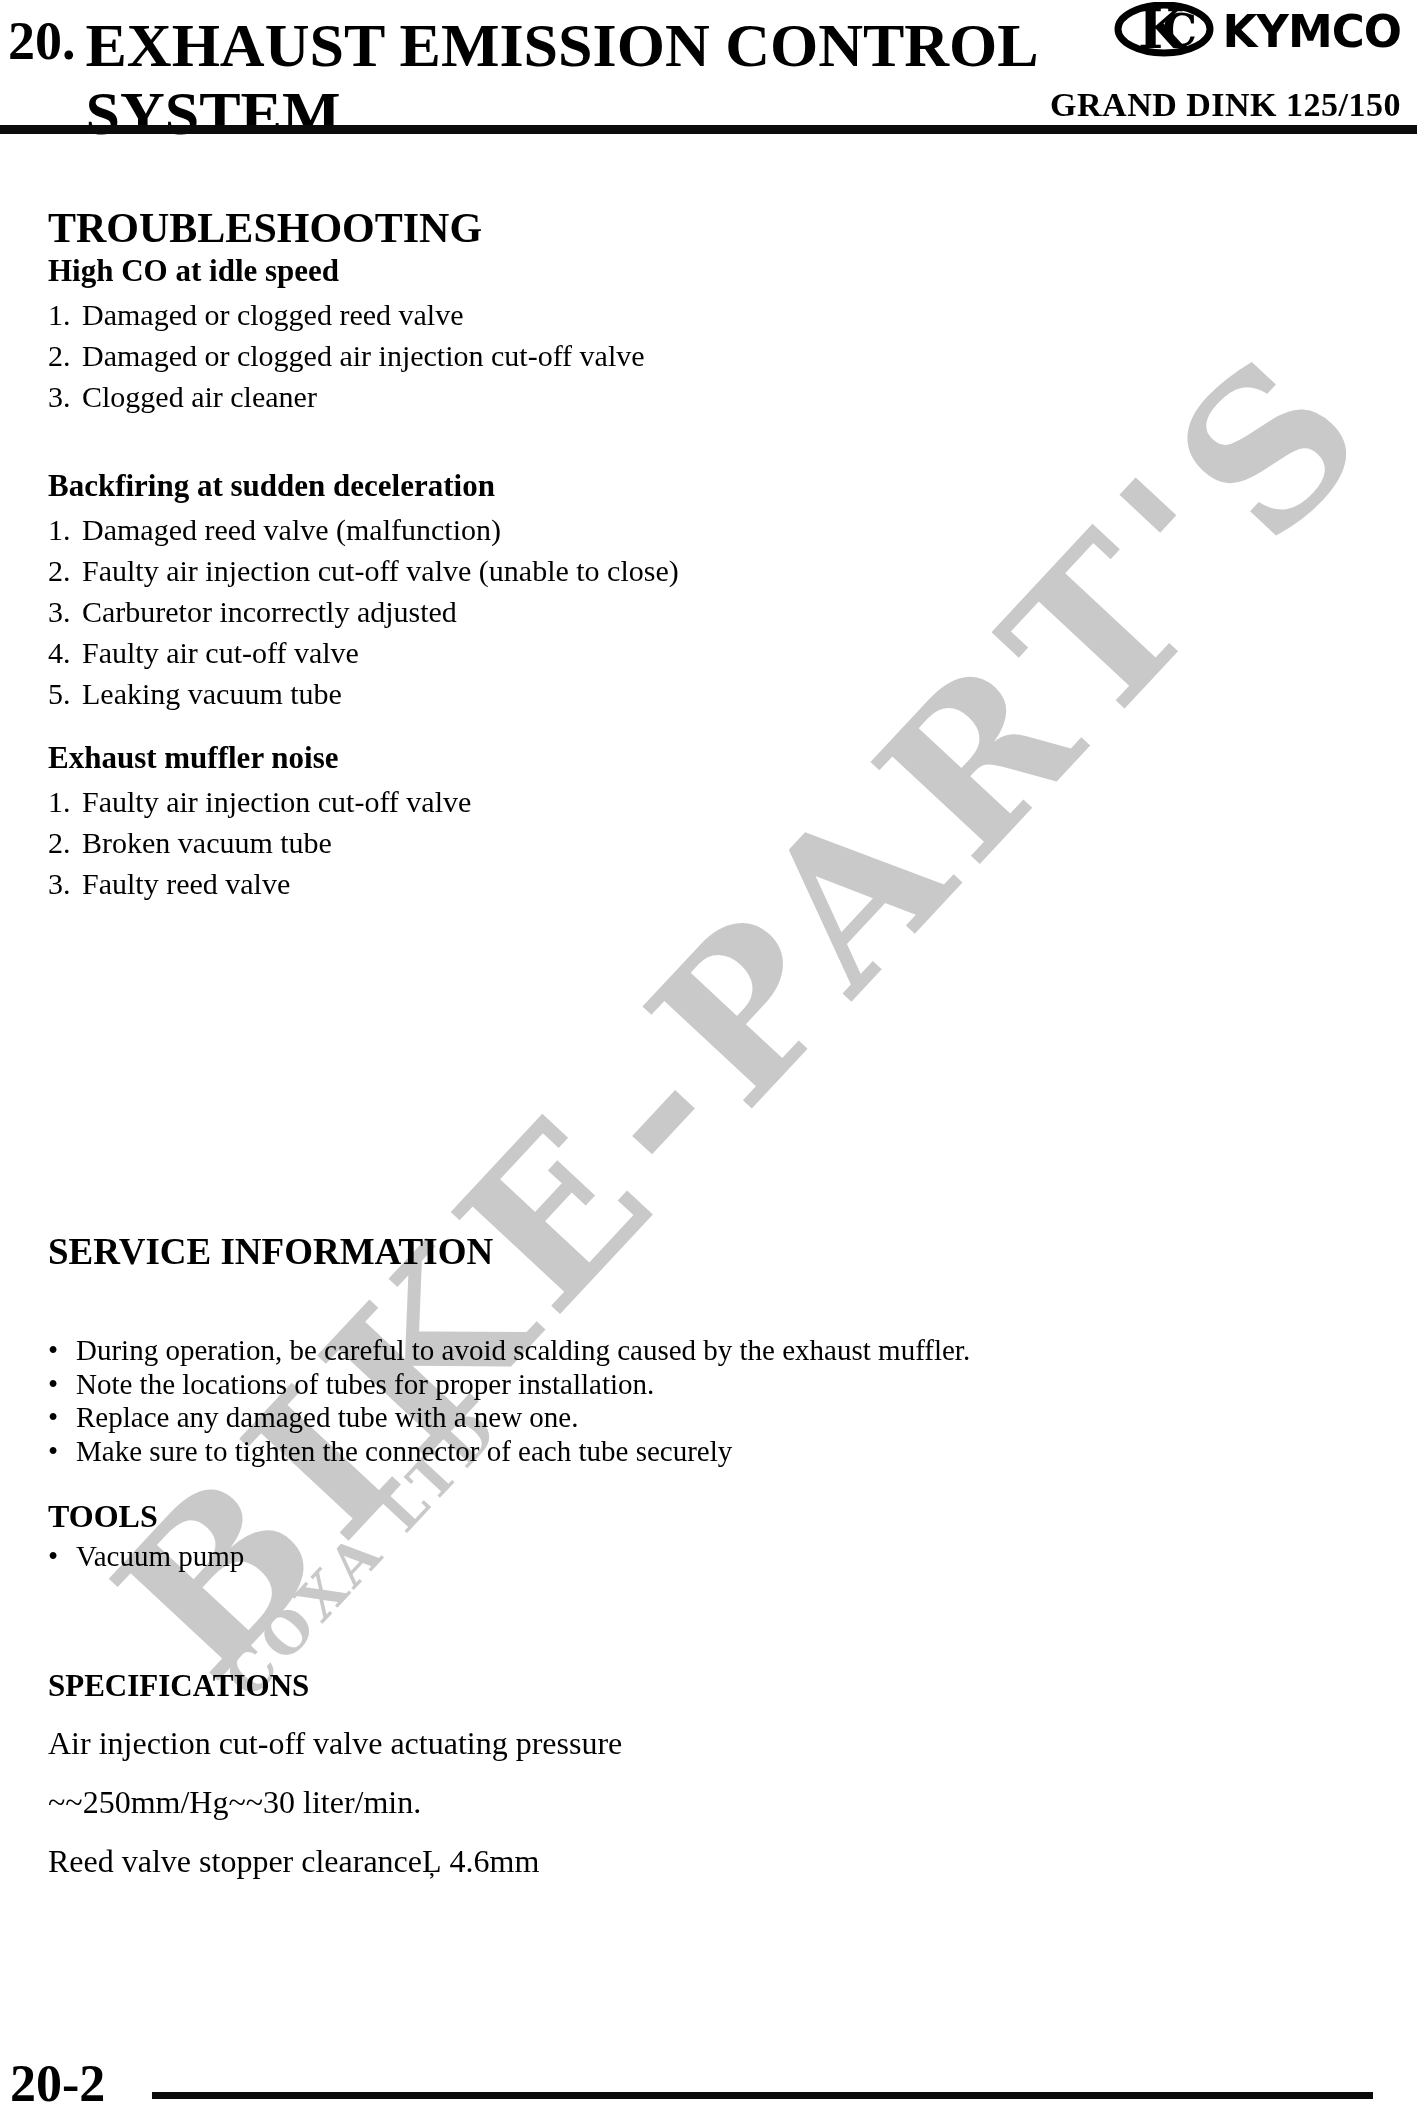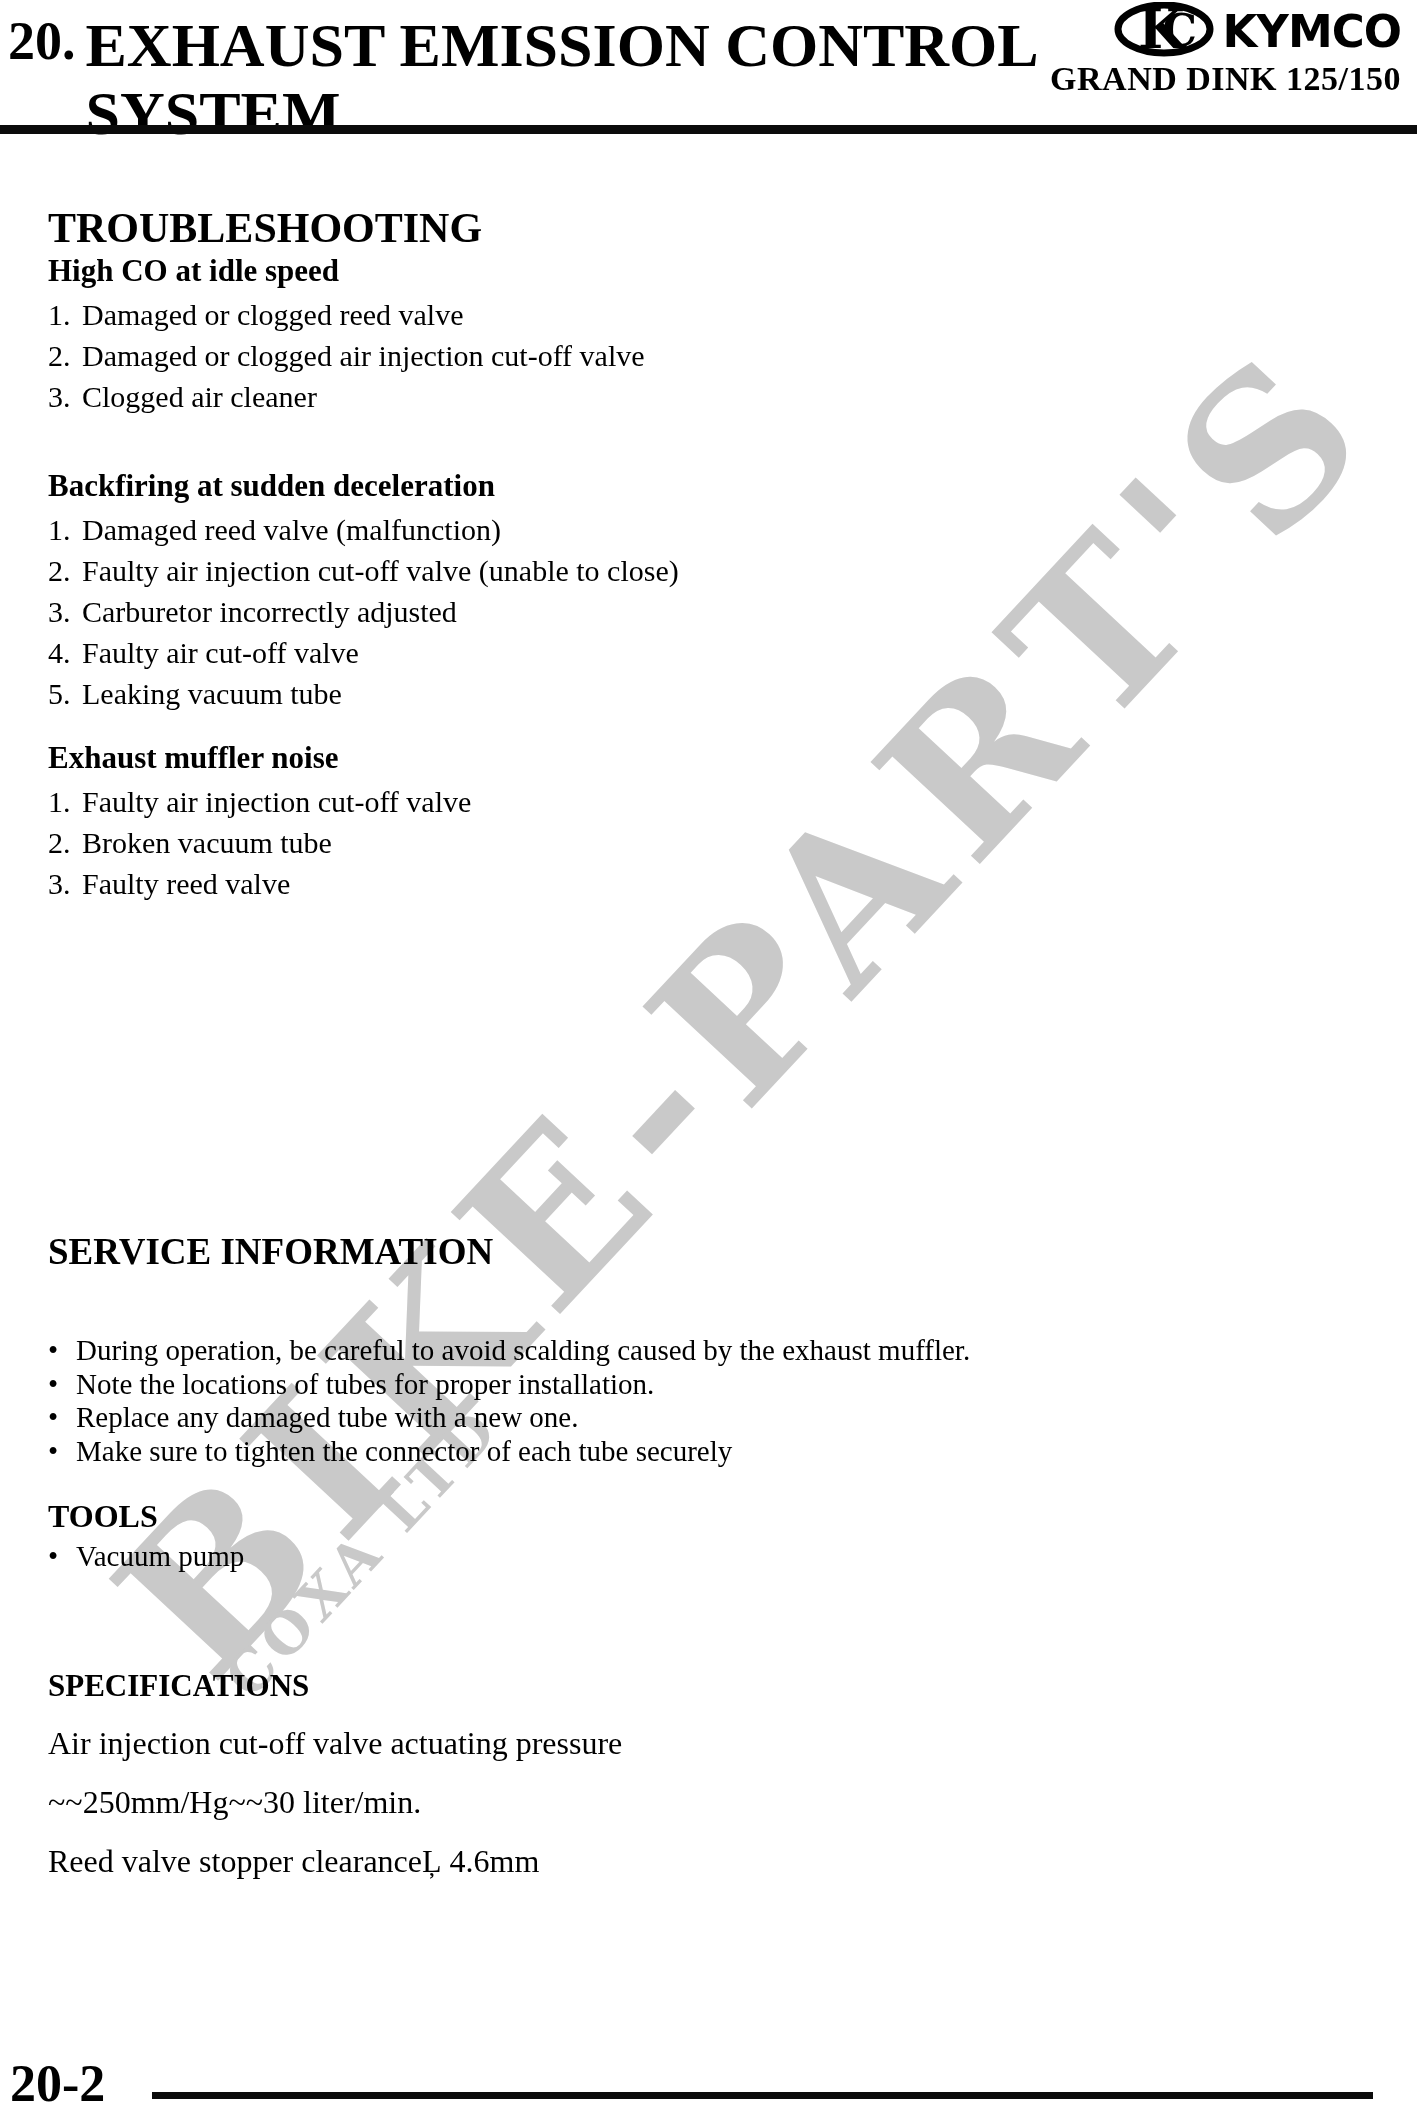--- a/index.html
+++ b/index.html
@@ -63,21 +63,21 @@
   .kymco-mark{display:block;}
   .brand-word{
     font-family:"DejaVu Sans","Liberation Sans",sans-serif;
     font-weight:800;
     font-size:45px;
     letter-spacing:-1px;
     line-height:1;
   }
   .model{
     font-size:34px;font-weight:bold;
-    margin-top:0;
+    margin-top:26px;
     letter-spacing:0.5px;
   }
   .header-rule{
     position:absolute;left:0;top:125px;width:1417px;height:9px;
     background:#0b0b0b;
   }
   
   .h1{
     position:absolute;left:48px;
     font-size:42px;font-weight:bold;white-space:nowrap;

